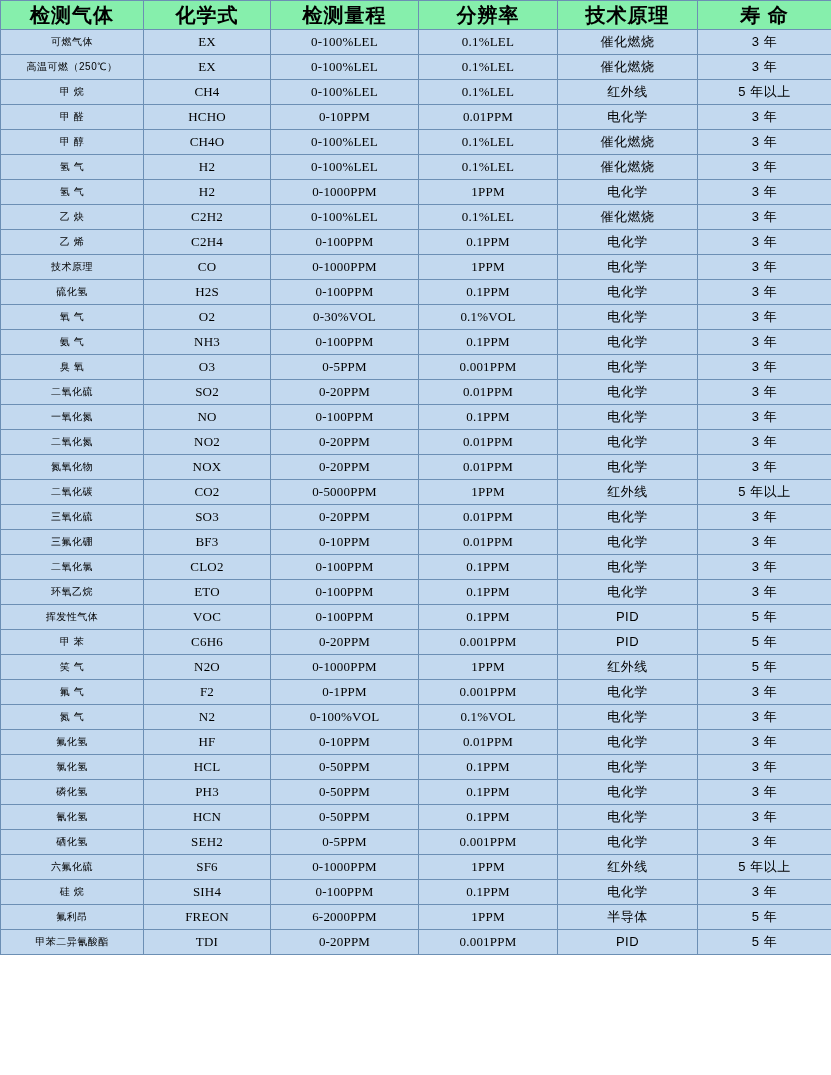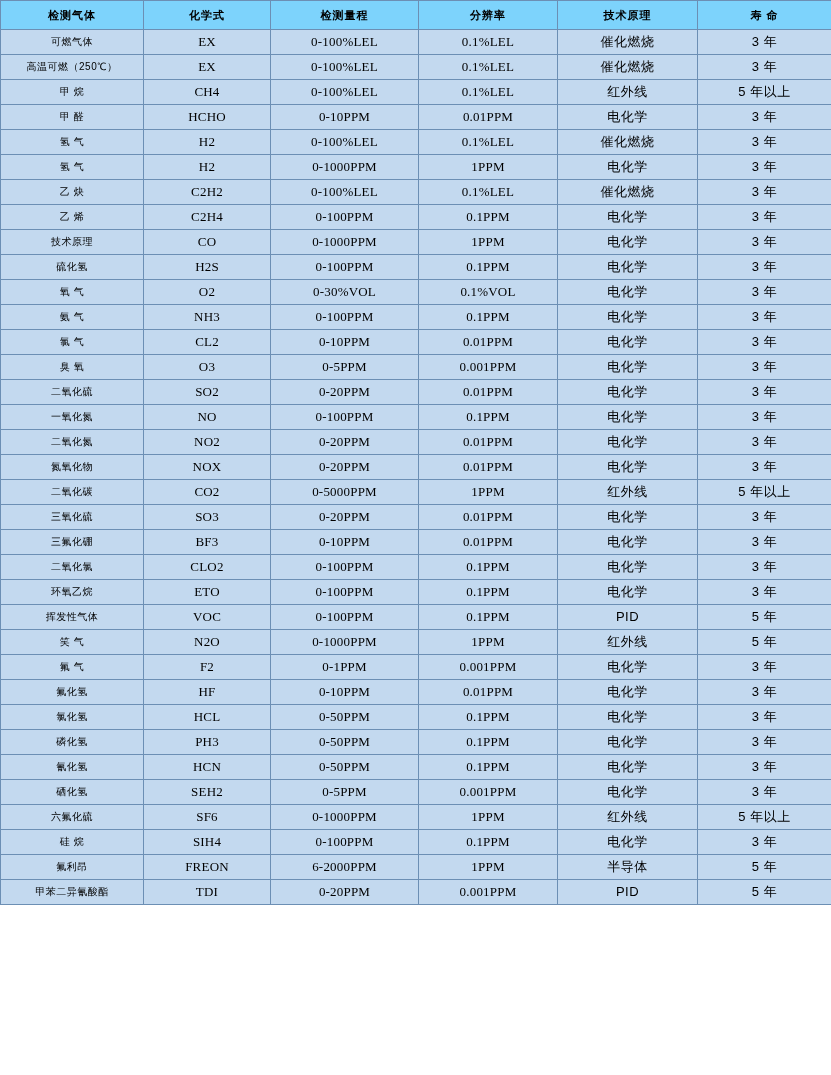--- a/index.html
+++ b/index.html
@@ -28,22 +28,22 @@
     border: 1px solid #6c8fb4;
     text-align: center;
     vertical-align: middle;
     padding: 0;
     height: 24px;
     line-height: 24px;
     white-space: nowrap;
     overflow: hidden;
   }
   table.gas-table thead th {
-    background: #7dd3fc;
-    font-size: 11px;
+    background: #86efac;
+    font-size: 20px;
     font-weight: bold;
     color: #000000;
     height: 28px;
     line-height: 28px;
     letter-spacing: 1px;
   }
   table.gas-table tbody td {
     background: #c3d9ef;
     font-size: 13px;
     color: #000000;
@@ -114,20 +114,28 @@
       </tr>
       <tr>
         <td class="col-name">甲 醛</td>
         <td class="col-formula">HCHO</td>
         <td class="col-range">0-10PPM</td>
         <td class="col-res">0.01PPM</td>
         <td class="col-tech">电化学</td>
         <td class="col-life">3 年</td>
       </tr>
       <tr>
+        <td class="col-name">甲 醇</td>
+        <td class="col-formula">CH4O</td>
+        <td class="col-range">0-100%LEL</td>
+        <td class="col-res">0.1%LEL</td>
+        <td class="col-tech">催化燃烧</td>
+        <td class="col-life">3 年</td>
+      </tr>
+      <tr>
         <td class="col-name">氢 气</td>
         <td class="col-formula">H2</td>
         <td class="col-range">0-100%LEL</td>
         <td class="col-res">0.1%LEL</td>
         <td class="col-tech">催化燃烧</td>
         <td class="col-life">3 年</td>
       </tr>
       <tr>
         <td class="col-name">氢 气</td>
         <td class="col-formula">H2</td>
@@ -178,28 +186,20 @@
       </tr>
       <tr>
         <td class="col-name">氨 气</td>
         <td class="col-formula">NH3</td>
         <td class="col-range">0-100PPM</td>
         <td class="col-res">0.1PPM</td>
         <td class="col-tech">电化学</td>
         <td class="col-life">3 年</td>
       </tr>
       <tr>
-        <td class="col-name">氯 气</td>
-        <td class="col-formula">CL2</td>
-        <td class="col-range">0-10PPM</td>
-        <td class="col-res">0.01PPM</td>
-        <td class="col-tech">电化学</td>
-        <td class="col-life">3 年</td>
-      </tr>
-      <tr>
         <td class="col-name">臭 氧</td>
         <td class="col-formula">O3</td>
         <td class="col-range">0-5PPM</td>
         <td class="col-res">0.001PPM</td>
         <td class="col-tech">电化学</td>
         <td class="col-life">3 年</td>
       </tr>
       <tr>
         <td class="col-name">二氧化硫</td>
         <td class="col-formula">SO2</td>
@@ -274,32 +274,48 @@
       </tr>
       <tr>
         <td class="col-name">挥发性气体</td>
         <td class="col-formula">VOC</td>
         <td class="col-range">0-100PPM</td>
         <td class="col-res">0.1PPM</td>
         <td class="col-tech">PID</td>
         <td class="col-life">5 年</td>
       </tr>
       <tr>
+        <td class="col-name">甲 苯</td>
+        <td class="col-formula">C6H6</td>
+        <td class="col-range">0-20PPM</td>
+        <td class="col-res">0.001PPM</td>
+        <td class="col-tech">PID</td>
+        <td class="col-life">5 年</td>
+      </tr>
+      <tr>
         <td class="col-name">笑 气</td>
         <td class="col-formula">N2O</td>
         <td class="col-range">0-1000PPM</td>
         <td class="col-res">1PPM</td>
         <td class="col-tech">红外线</td>
         <td class="col-life">5 年</td>
       </tr>
       <tr>
         <td class="col-name">氟 气</td>
         <td class="col-formula">F2</td>
         <td class="col-range">0-1PPM</td>
         <td class="col-res">0.001PPM</td>
+        <td class="col-tech">电化学</td>
+        <td class="col-life">3 年</td>
+      </tr>
+      <tr>
+        <td class="col-name">氮 气</td>
+        <td class="col-formula">N2</td>
+        <td class="col-range">0-100%VOL</td>
+        <td class="col-res">0.1%VOL</td>
         <td class="col-tech">电化学</td>
         <td class="col-life">3 年</td>
       </tr>
       <tr>
         <td class="col-name">氟化氢</td>
         <td class="col-formula">HF</td>
         <td class="col-range">0-10PPM</td>
         <td class="col-res">0.01PPM</td>
         <td class="col-tech">电化学</td>
         <td class="col-life">3 年</td>

